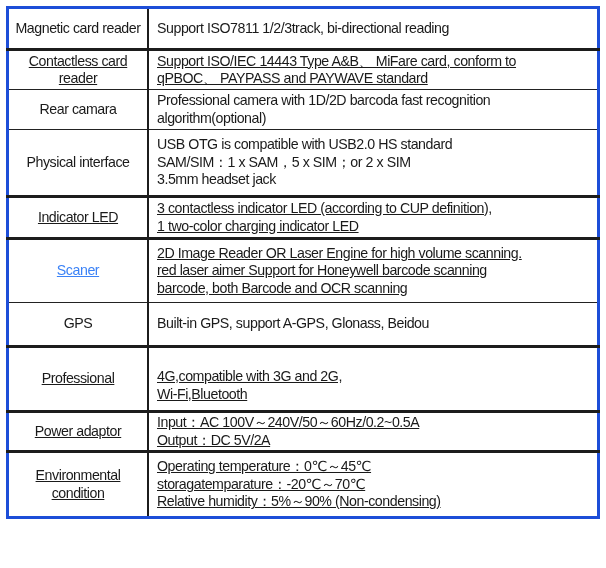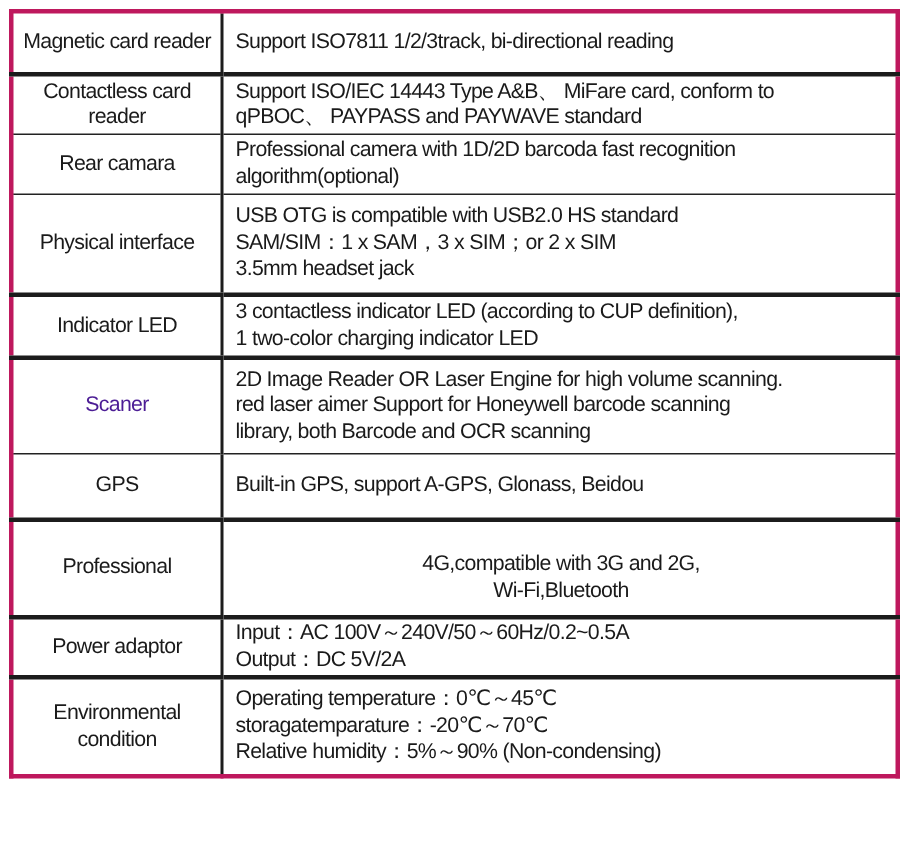--- a/index.html
+++ b/index.html
@@ -14,45 +14,45 @@
       overflow: hidden;
       font-family: "Liberation Sans", "DejaVu Sans", sans-serif;
       color: #1a1a1a;
     }
     .spec-table {
       position: absolute;
       left: 6px;
       top: 6px;
       width: 594px;
       border-collapse: collapse;
-      border: 3px solid #be185d;
+      border: 3px solid #1d4ed8;
       table-layout: fixed;
     }
     .spec-table td {
       border: 1.5px solid #222;
       padding: 0 6px;
       font-size: 14.2px;
       line-height: 17.5px;
       letter-spacing: -0.45px;
       vertical-align: middle;
     }
     .spec-table td.label {
       width: 134px;
       text-align: center;
       padding: 0 2px;
       border-right: 2.5px solid #1c1c1c;
     }
     .spec-table td.value {
       text-align: left;
       padding-left: 8px;
     }
-    .spec-table tr.heavy td { border-top: 3px solid #1c1c1c; }
+    .spec-table tr.heavy td { border-top: 3px solid #1c1c1c; text-decoration: underline; }
     .line { display: block; white-space: nowrap; }
     .label .line { white-space: normal; }
-    .label.soft { color: #4c1d95; }
+    .label.soft { color: #3b82f6; }
   </style>
 </head>
 <body>
 
 <table class="spec-table">
   <tbody>
     <tr style="height:42px">
       <td class="label">
           <span class="line">Magnetic card reader</span>
         </td>
@@ -77,56 +77,56 @@
         <span class="line">Professional camera with 1D/2D barcoda fast recognition</span>
         <span class="line">algorithm(optional)</span>
       </td>
     </tr>
     <tr style="height:67px">
       <td class="label">
           <span class="line">Physical interface</span>
         </td>
       <td class="value">
         <span class="line">USB OTG is compatible with USB2.0 HS standard</span>
-        <span class="line">SAM/SIM：1 x SAM，3 x SIM；or 2 x SIM</span>
+        <span class="line">SAM/SIM：1 x SAM，5 x SIM；or 2 x SIM</span>
         <span class="line">3.5mm headset jack</span>
       </td>
     </tr>
     <tr class="heavy" style="height:42px">
       <td class="label">
           <span class="line">Indicator LED</span>
         </td>
       <td class="value">
         <span class="line">3 contactless indicator LED (according to CUP definition),</span>
         <span class="line">1 two-color charging indicator LED</span>
       </td>
     </tr>
     <tr class="heavy" style="height:64px">
       <td class="label soft">
           <span class="line">Scaner</span>
         </td>
       <td class="value">
         <span class="line">2D Image Reader OR Laser Engine for high volume scanning.</span>
         <span class="line">red laser aimer Support for Honeywell barcode scanning</span>
-        <span class="line">library, both Barcode and OCR scanning</span>
+        <span class="line">barcode, both Barcode and OCR scanning</span>
       </td>
     </tr>
     <tr style="height:44px">
       <td class="label">
           <span class="line">GPS</span>
         </td>
       <td class="value">
         <span class="line">Built-in GPS, support A-GPS, Glonass, Beidou</span>
       </td>
     </tr>
     <tr class="heavy" style="height:65px">
       <td class="label">
           <span class="line">Professional</span>
         </td>
-      <td class="value" style="vertical-align:top;padding-top:20px;text-align:center;">
+      <td class="value" style="vertical-align:top;padding-top:20px;">
         <span class="line">4G,compatible with 3G and 2G,</span>
         <span class="line">Wi-Fi,Bluetooth</span>
       </td>
     </tr>
     <tr class="heavy" style="height:40px">
       <td class="label">
           <span class="line">Power adaptor</span>
         </td>
       <td class="value">
         <span class="line">Input：AC 100V～240V/50～60Hz/0.2~0.5A</span>

